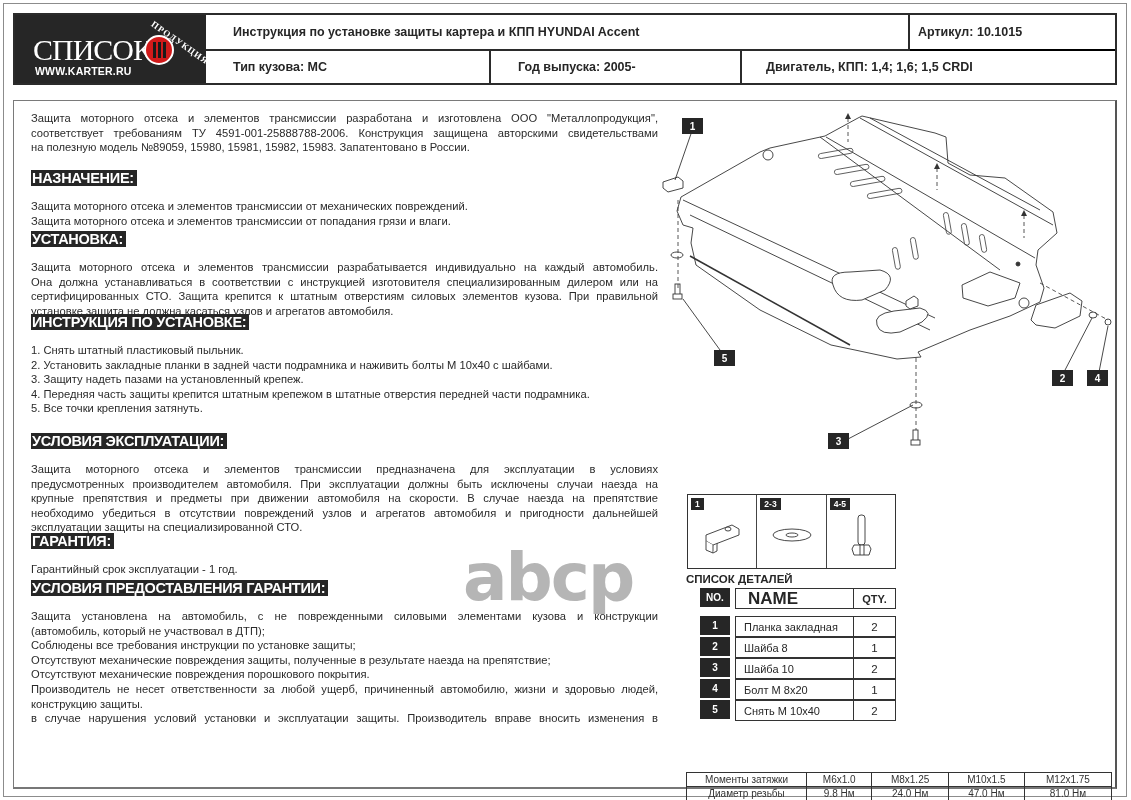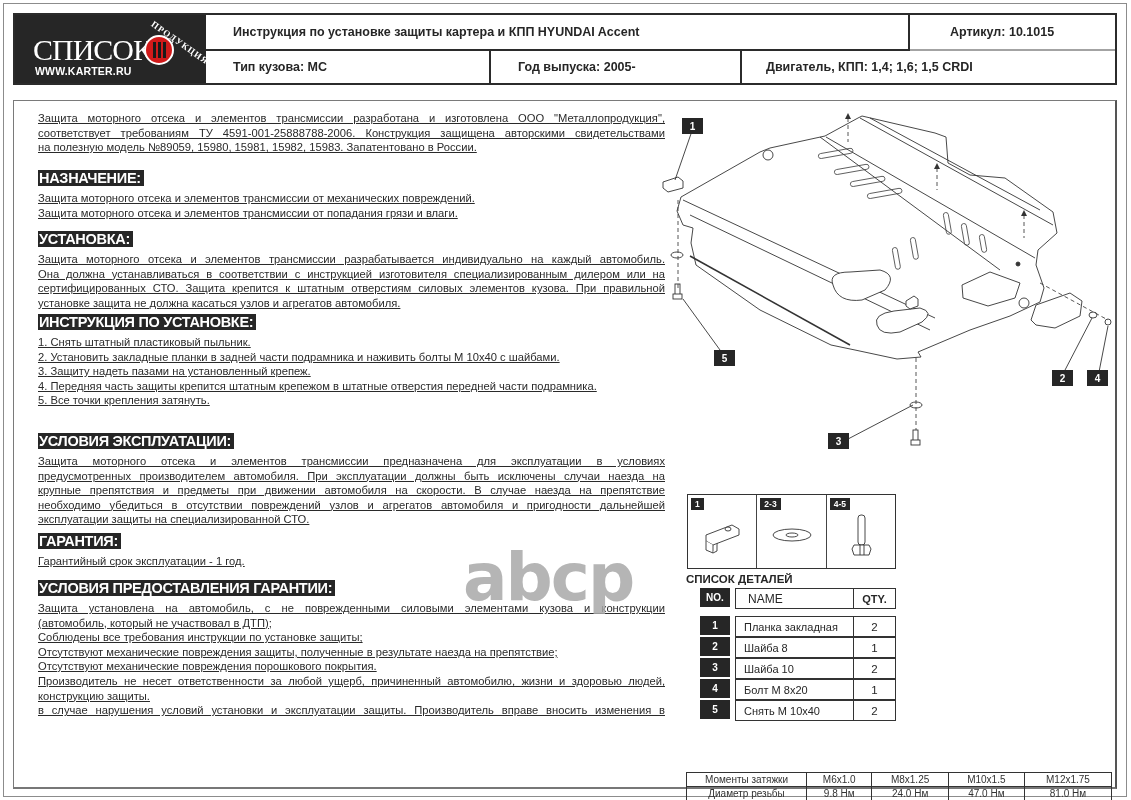--- a/index.html
+++ b/index.html
@@ -13,32 +13,32 @@
   .logo { width: 191px; height: 100%; background: #262626; position: relative; color: #fff; }
   .logo-main { position: absolute; left: 18px; top: 18px; font-family: "Liberation Serif", serif; font-size: 30px; letter-spacing: -1px; color: #fff; }
   .logo-circle { position: absolute; left: 129px; top: 20px; width: 30px; height: 30px; border-radius: 50%; background: #d11a1a; border: 2px solid #fff; }
   .logo-circle::before { content: ""; position: absolute; left: 7px; top: 5px; width: 3px; height: 16px; background: #1a1a1a; box-shadow: 5px 0 0 #1a1a1a, 10px 0 0 #1a1a1a; }
   .logo-arc { position: absolute; left: 140px; top: 4px; font-family: "Liberation Serif", serif; font-size: 9px; font-weight: bold; color: #fff; transform: rotate(35deg); transform-origin: left top; letter-spacing: 1px; }
   .logo-url { position: absolute; left: 20px; top: 50px; font-size: 10.5px; font-weight: bold; color: #fff; letter-spacing: 0.2px; }
 
   .header-grid { flex: 1; display: grid; grid-template-columns: 285px 251px 168px 1fr; grid-template-rows: 36px 1fr; }
   .hcell { display: flex; align-items: center; font-size: 12.5px; font-weight: bold; color: #262626; padding-left: 27px; }
   .h-title { grid-column: 1 / 4; border-bottom: 2px solid #2b2b2b; border-right: 2px solid #2b2b2b; }
-  .h-article { grid-column: 4 / 5; border-bottom: 2px solid #a3a3a3; padding-left: 40px; }
+  .h-article { grid-column: 4 / 5; border-bottom: 2px solid #000000; padding-left: 8px; }
   .h-body { grid-column: 1 / 2; border-right: 2px solid #2b2b2b; }
   .h-year { grid-column: 2 / 3; border-right: 2px solid #2b2b2b; padding-left: 27px; }
   .h-engine { grid-column: 3 / 5; padding-left: 24px; }
 
   
   .content { position: absolute; left: 13px; top: 100px; width: 1104px; height: 689px; border: 1px solid #7a7a7a; border-right: 2px solid #555; border-bottom: 2px solid #777; }
-  .section-title { display: inline-block; background: #262626; color: #fff; font-weight: bold; font-size: 14.5px; line-height: 16px; padding: 0 3px 0 1px; letter-spacing: -0.3px; margin-bottom: 5px; }
+  .section-title { display: inline-block; background: #262626; color: #fff; font-weight: bold; font-size: 14.5px; line-height: 16px; padding: 0 3px 0 1px; letter-spacing: -0.3px; margin-bottom: 13px; }
   .line { display: block; }
   .just-last { text-align: justify; text-align-last: justify; }
 
-  .sec { position: absolute; left: 38px; width: 627px; font-size: 11.2px; line-height: 14.6px; color: #2a2a2a; text-decoration: underline; }
+  .sec { position: absolute; left: 31px; width: 627px; font-size: 11.2px; line-height: 14.6px; color: #2a2a2a; }
 
   
   .watermark { position: absolute; left: 463px; top: 548px; font-family: "DejaVu Sans", sans-serif; font-size: 66px; font-weight: bold; color: #a9a9a9; opacity: 0.85; letter-spacing: -2px; line-height: 60px; pointer-events: none; }
 
   
   .diagram { position: absolute; left: 660px; top: 103px; width: 456px; height: 370px; }
   .callout { position: absolute; background: #262626; color: #fff; font-weight: bold; font-size: 10px; width: 21px; height: 16px; display: flex; align-items: center; justify-content: center; }
 
   
   .parts-pics { position: absolute; left: 687px; top: 494px; width: 209px; height: 75px; border: 1.5px solid #333; display: flex; }
@@ -49,21 +49,21 @@
 
   .parts-title { position: absolute; left: 686px; top: 573px; font-size: 11.5px; font-weight: bold; color: #262626; }
   .parts-table { position: absolute; left: 686px; top: 588px; width: 210px; padding-left: 14px; }
   .prow { display: flex; height: 21px; margin-bottom: 0; }
   .prow.head { height: 21px; margin-bottom: 7px; }
   .pno { width: 30px; background: #262626; color: #fff; font-weight: bold; font-size: 10px; display: flex; align-items: center; justify-content: center; margin-right: 5px; height: 19px; }
   .pname-box { flex: 1; display: flex; border: 1.5px solid #333; border-bottom-width: 1px; }
   .prow.head .pname-box { border-bottom-width: 1.5px; }
   .prow.last .pname-box { border-bottom-width: 1.5px; }
   .pname { flex: 1; font-size: 11px; padding-left: 8px; display: flex; align-items: center; border-right: 1.5px solid #333; color: #262626; }
-  .prow.head .pname { font-weight: normal; font-size: 12px; padding-left: 12px; text-align: right; }
+  .prow.head .pname { font-weight: bold; font-size: 17px; padding-left: 12px; text-align: right; }
   .pqty { width: 41px; font-size: 11.5px; display: flex; align-items: center; justify-content: center; color: #262626; }
   .prow.head .pqty { font-weight: bold; font-size: 11px; }
 
   
   .torque { position: absolute; left: 686px; top: 772px; width: 426px; border-collapse: collapse; font-size: 10px; color: #333; }
   .torque td { border: 1px solid #333; text-align: center; height: 14px; line-height: 12px; padding: 0; }
   .torque td.lbl { width: 120px; }
 </style>
 </head>
 <body>

